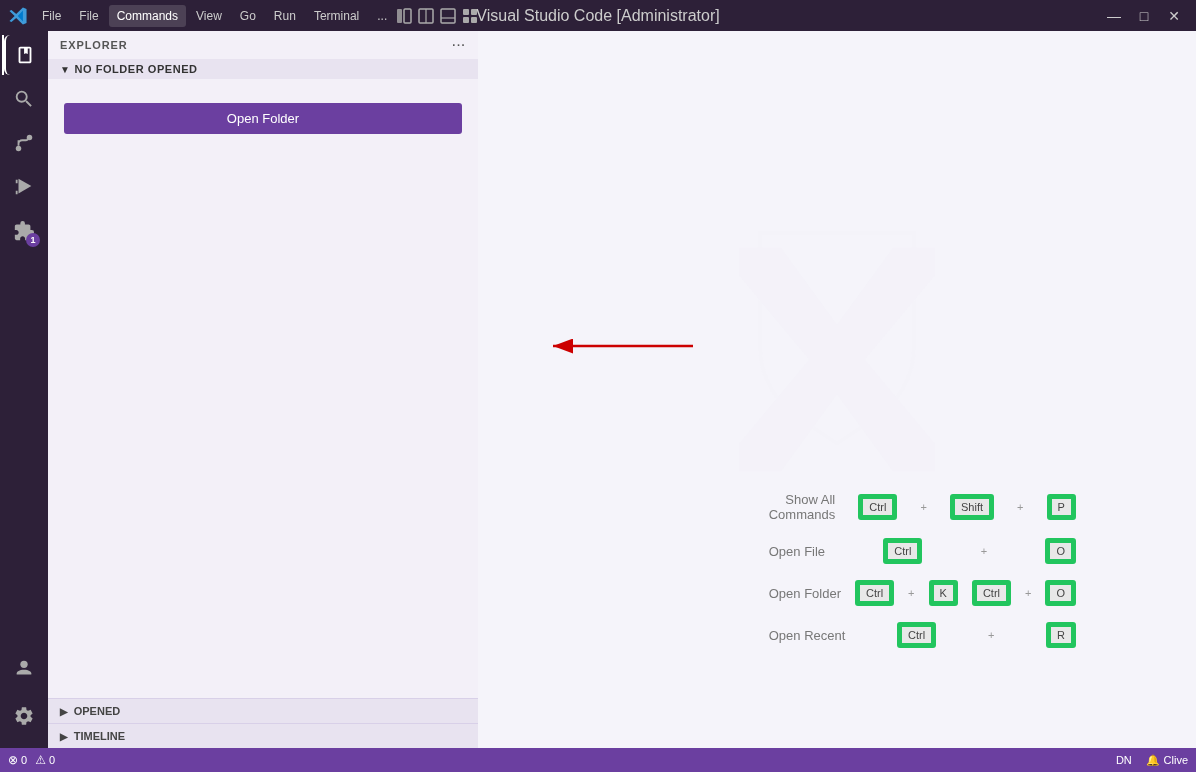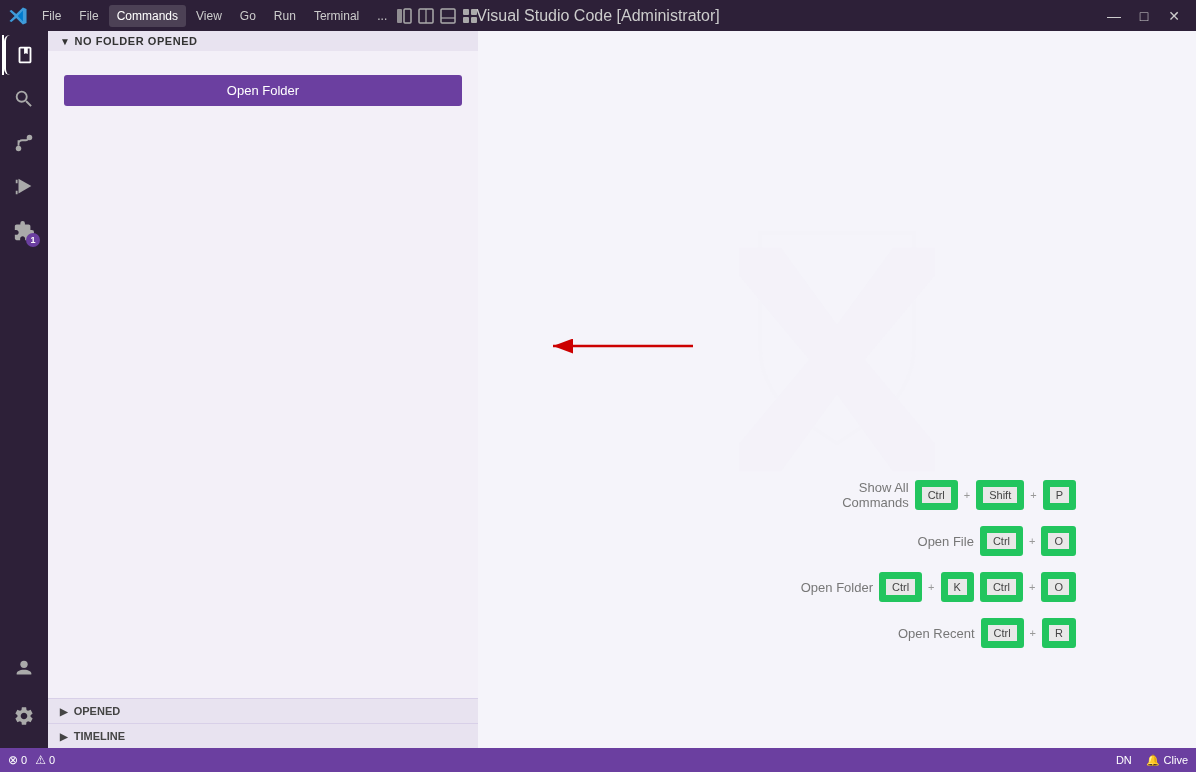--- a/index.html
+++ b/index.html
@@ -245,33 +245,33 @@
       position: absolute;
       bottom: 100px;
       right: 120px;
       display: flex;
       flex-direction: column;
       gap: 16px;
     }
     .shortcut-row {
       display: flex;
       align-items: center;
-      justify-content: flex-end;
-      gap: 6px;
+      justify-content: space-between;
+      gap: 14px;
       color: #666;
       font-size: 13px;
     }
     .shortcut-label {
       text-align: right;
       color: #777;
       font-size: 13px;
     }
     kbd {
       background: #e8e8e8;
-      border: 7px solid #22c55e;
+      border: 5px solid #22c55e;
       border-radius: 3px;
       padding: 2px 6px;
       font-size: 11px;
       color: #444;
       font-family: inherit;
     }
     .plus-sign {
       color: #999;
       font-size: 11px;
     }
@@ -433,20 +433,24 @@
 
       <div class="activity-item" title="Settings">
         <svg width="22" height="22" viewBox="0 0 24 24" fill="#aaa">
             <path d="M19.14 12.94c.04-.3.06-.61.06-.94s-.02-.64-.07-.94l2.03-1.58c.18-.14.23-.41.12-.61l-1.92-3.32c-.12-.22-.37-.29-.59-.22l-2.39.96c-.5-.38-1.03-.7-1.62-.94l-.36-2.54c-.04-.24-.24-.41-.48-.41h-3.84c-.24 0-.43.17-.47.41l-.36 2.54c-.59.24-1.13.57-1.62.94l-2.39-.96c-.22-.08-.47 0-.59.22L2.74 8.87c-.12.21-.08.47.12.61l2.03 1.58c-.05.3-.09.63-.09.94s.02.64.07.94l-2.03 1.58c-.18.14-.23.41-.12.61l1.92 3.32c.12.22.37.29.59.22l2.39-.96c.5.38 1.03.7 1.62.94l.36 2.54c.05.24.24.41.48.41h3.84c.24 0 .44-.17.47-.41l.36-2.54c.59-.24 1.13-.56 1.62-.94l2.39.96c.22.08.47 0 .59-.22l1.92-3.32c.12-.22.07-.47-.12-.61l-2.01-1.58zM12 15.6c-1.98 0-3.6-1.62-3.6-3.6s1.62-3.6 3.6-3.6 3.6 1.62 3.6 3.6-1.62 3.6-3.6 3.6z"></path>
           </svg>
       </div>
     </div>
   </div>
 
   <div class="sidebar">
+    <div class="sidebar-header">
+      <span>EXPLORER</span>
+      <span style="color:#555; cursor:pointer;">···</span>
+    </div>
 
     <div class="sidebar-section">
       <span style="font-size:10px;">▼</span>
       <span>NO FOLDER OPENED</span>
     </div>
 
     <div class="sidebar-content">
       <button class="open-folder-btn">Open Folder</button>
     </div>
 

